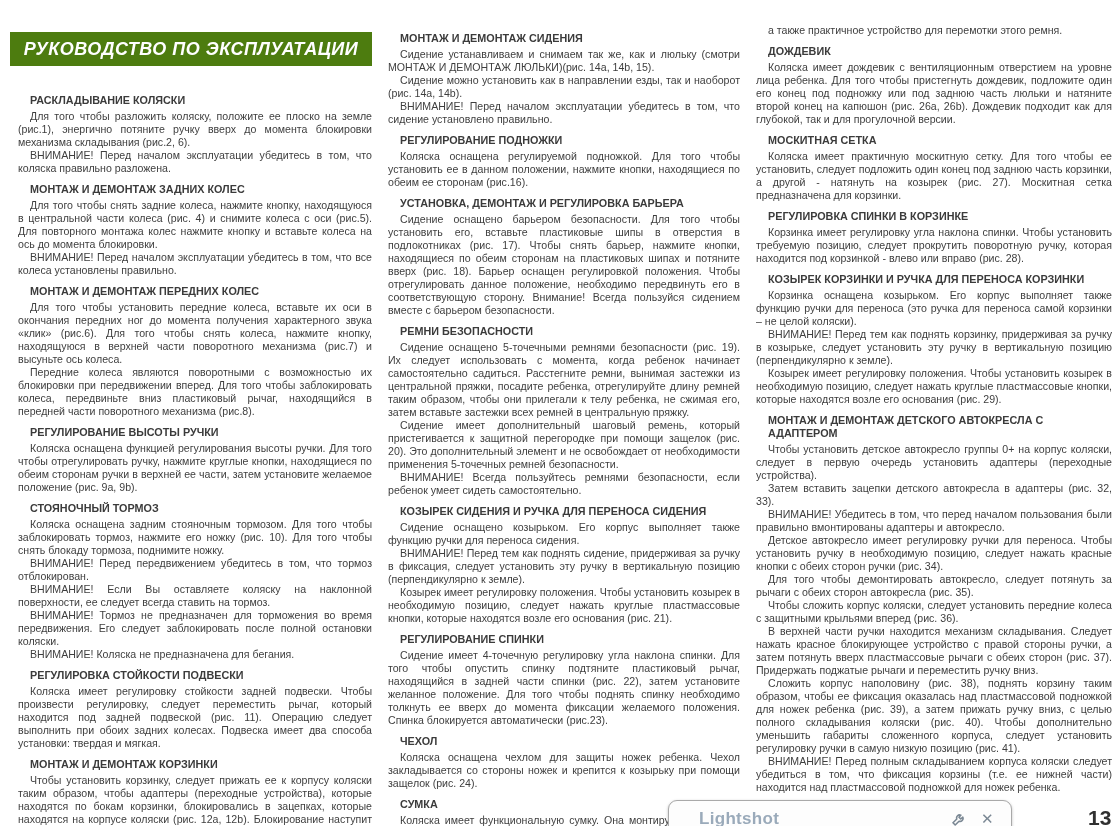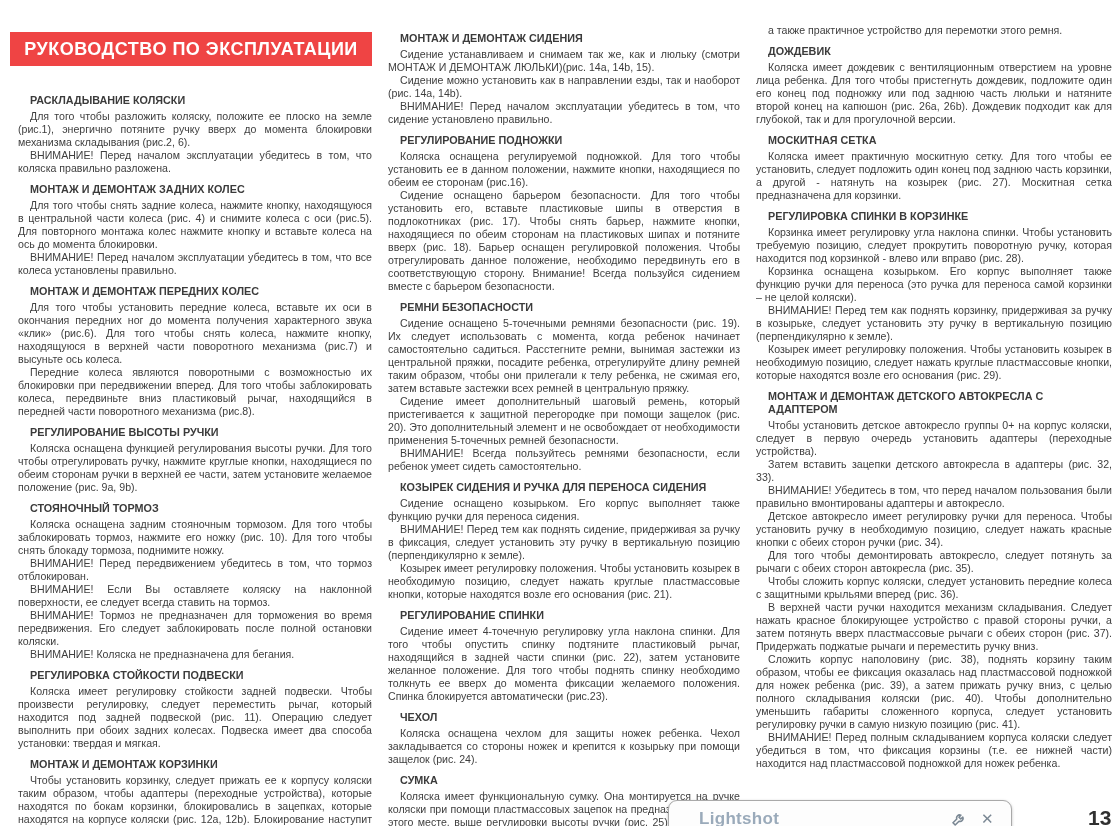--- a/index.html
+++ b/index.html
@@ -43,21 +43,21 @@
   .page-number{
     position:absolute;left:1088px;top:806px;
     font-size:21px;font-weight:bold;color:#303030;
   }
 </style>
 </head>
 <body>
 
 <div class="page">
 
-  <div class="banner" style="background: #ef4444;">
+  <div class="banner" style="background: #4d7c0f; font-style: italic;">
     <span style="color: rgb(255, 255, 255);">РУКОВОДСТВО ПО ЭКСПЛУАТАЦИИ</span>
   </div>
 
   <div class="col col-1">
       <section>
         <h2>РАСКЛАДЫВАНИЕ КОЛЯСКИ</h2>
         <p>Для того чтобы разложить коляску, положите ее плоско на земле (рис.1), энергично потяните ручку вверх до момента блокировки механизма складывания (рис.2, 6).</p>
         <p>ВНИМАНИЕ! Перед началом эксплуатации убедитесь в том, что коляска правильно разложена.</p>
       </section>
       <section>
@@ -96,20 +96,21 @@
         <h2>МОНТАЖ И ДЕМОНТАЖ СИДЕНИЯ</h2>
         <p>Сидение устанавливаем и снимаем так же, как и люльку (смотри МОНТАЖ И ДЕМОНТАЖ ЛЮЛЬКИ)(рис. 14a, 14b, 15).</p>
         <p>Сидение можно установить как в направлении езды, так и наоборот (рис. 14a, 14b).</p>
         <p>ВНИМАНИЕ! Перед началом эксплуатации убедитесь в том, что сидение установлено правильно.</p>
       </section>
       <section>
         <h2>РЕГУЛИРОВАНИЕ ПОДНОЖКИ</h2>
         <p>Коляска оснащена регулируемой подножкой. Для того чтобы установить ее в данном положении, нажмите кнопки, находящиеся по обеим ее сторонам (рис.16).</p>
       </section>
       <section>
+        <h2>УСТАНОВКА, ДЕМОНТАЖ И РЕГУЛИРОВКА БАРЬЕРА</h2>
         <p>Сидение оснащено барьером безопасности. Для того чтобы установить его, вставьте пластиковые шипы в отверстия в подлокотниках (рис. 17). Чтобы снять барьер, нажмите кнопки, находящиеся по обеим сторонам на пластиковых шипах и потяните вверх (рис. 18). Барьер оснащен регулировкой положения. Чтобы отрегулировать данное положение, необходимо передвинуть его в соответствующую сторону. Внимание! Всегда пользуйся сидением вместе с барьером безопасности.</p>
       </section>
       <section>
         <h2>РЕМНИ БЕЗОПАСНОСТИ</h2>
         <p>Сидение оснащено 5-точечными ремнями безопасности (рис. 19). Их следует использовать с момента, когда ребенок начинает самостоятельно садиться. Расстегните ремни, вынимая застежки из центральной пряжки, посадите ребенка, отрегулируйте длину ремней таким образом, чтобы они прилегали к телу ребенка, не сжимая его, затем вставьте застежки всех ремней в центральную пряжку.</p>
         <p>Сидение имеет дополнительный шаговый ремень, который пристегивается к защитной перегородке при помощи защелок (рис. 20). Это дополнительный элемент и не освобождает от необходимости применения 5-точечных ремней безопасности.</p>
         <p>ВНИМАНИЕ! Всегда пользуйтесь ремнями безопасности, если ребенок умеет сидеть самостоятельно.</p>
       </section>
       <section>
         <h2>КОЗЫРЕК СИДЕНИЯ И РУЧКА ДЛЯ ПЕРЕНОСА СИДЕНИЯ</h2>
@@ -140,20 +141,21 @@
       </section>
       <section>
         <h2>МОСКИТНАЯ СЕТКА</h2>
         <p>Коляска имеет практичную москитную сетку. Для того чтобы ее установить, следует подложить один конец под заднюю часть корзинки, а другой - натянуть на козырек (рис. 27). Москитная сетка предназначена для корзинки.</p>
       </section>
       <section>
         <h2>РЕГУЛИРОВКА СПИНКИ В КОРЗИНКЕ</h2>
         <p>Корзинка имеет регулировку угла наклона спинки. Чтобы установить требуемую позицию, следует прокрутить поворотную ручку, которая находится под корзинкой - влево или вправо (рис. 28).</p>
       </section>
       <section>
+        <h2>КОЗЫРЕК КОРЗИНКИ И РУЧКА ДЛЯ ПЕРЕНОСА КОРЗИНКИ</h2>
         <p>Корзинка оснащена козырьком. Его корпус выполняет также функцию ручки для переноса (это ручка для переноса самой корзинки – не целой коляски).</p>
         <p>ВНИМАНИЕ! Перед тем как поднять корзинку, придерживая за ручку в козырьке, следует установить эту ручку в вертикальную позицию (перпендикулярно к земле).</p>
         <p>Козырек имеет регулировку положения. Чтобы установить козырек в необходимую позицию, следует нажать круглые пластмассовые кнопки, которые находятся возле его основания (рис. 29).</p>
       </section>
       <section>
         <h2>МОНТАЖ И ДЕМОНТАЖ ДЕТСКОГО АВТОКРЕСЛА С АДАПТЕРОМ</h2>
         <p>Чтобы установить детское автокресло группы 0+ на корпус коляски, следует в первую очередь установить адаптеры (переходные устройства).</p>
         <p>Затем вставить зацепки детского автокресла в адаптеры (рис. 32, 33).</p>
         <p>ВНИМАНИЕ! Убедитесь в том, что перед началом пользования были правильно вмонтированы адаптеры и автокресло.</p>
         <p>Детское автокресло имеет регулировку ручки для переноса. Чтобы установить ручку в необходимую позицию, следует нажать красные кнопки с обеих сторон ручки (рис. 34).</p>

